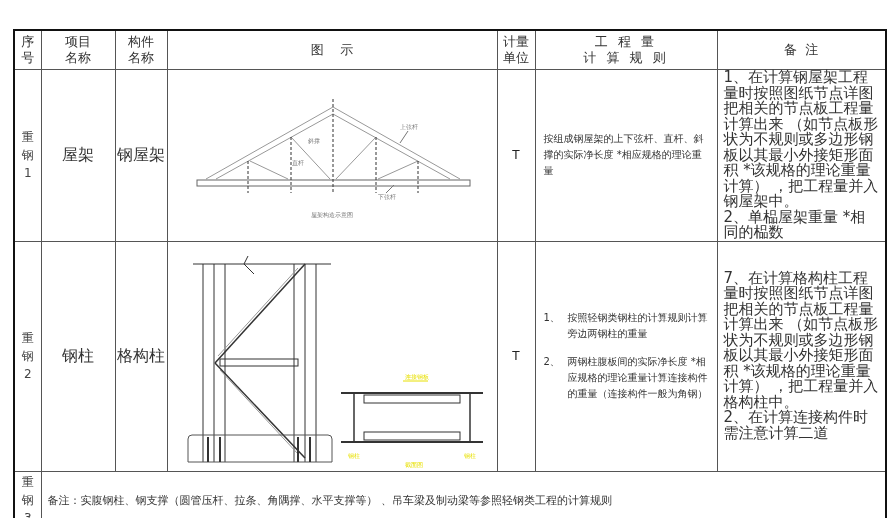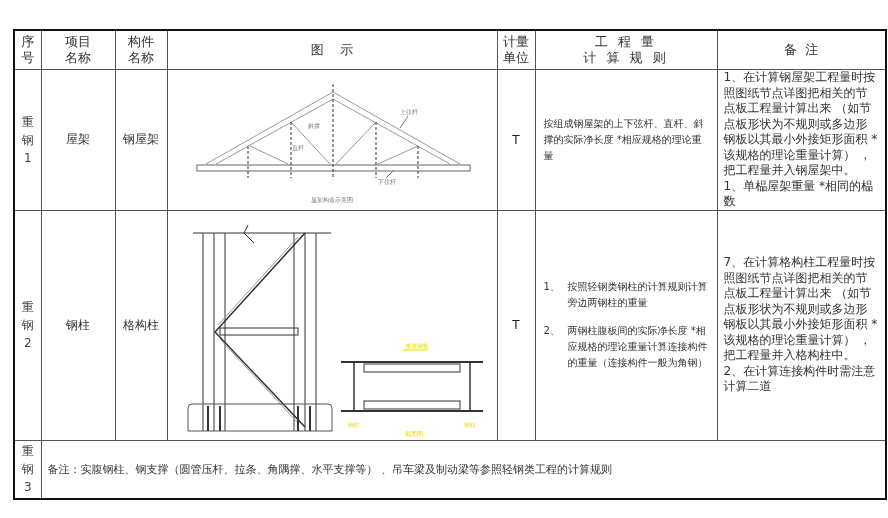--- a/index.html
+++ b/index.html
@@ -3,28 +3,28 @@
 <meta charset="utf-8">
 <style>
   html, body { margin:0; padding:0; background:#ffffff; }
   body { width:888px; height:518px; position:relative; overflow:hidden;
          font-family:"DejaVu Sans", "Liberation Sans", sans-serif; color:#222; }
   table.main { position:absolute; left:13px; top:29px; width:872px; height:465px;
                border-collapse:collapse; border:2px solid #111; table-layout:fixed; }
   table.main td { border:1px solid #555; padding:0; vertical-align:middle; text-align:center; }
   .hdr td { height:38px; font-size:13px; line-height:16px; color:#333; }
   .rowno { font-size:12px; line-height:18px; color:#444; }
-  .name { font-size:12px; color:#333; }
+  .name { font-size:16px; color:#333; }
   .unit { font-size:12px; color:#222; }
   .rule { text-align:left !important; font-size:10px; line-height:16px; padding:0 6px 0 8px !important; color:#333; }
   .rule ol { margin:0; padding:0; list-style:none; }
   .rule li { display:flex; margin-bottom:12px; }
   .rule li:last-child { margin-bottom:0; }
   .rule .num { flex:0 0 24px; }
-  .note { text-align:left !important; font-size:12px; line-height:15.5px; padding:0 6px 0 6px !important; color:#333; }
+  .note { text-align:left !important; font-size:15px; line-height:15.5px; padding:0 6px 0 6px !important; color:#333; }
   .note p { margin:0; }
   .note .gap { }
   .remark { text-align:left !important; font-size:11px; color:#333; padding-left:6px !important;margin-left:16px; }
   .fig { position:relative; }
   .fig svg { display:block; }
 </style>
 </head>
 <body>
 
 <table class="main">
@@ -99,21 +99,21 @@
         <text x="140" y="56" font-size="6" fill="#777">斜撑</text>
         <text x="124" y="78" font-size="6" fill="#777">直杆</text>
         <text x="210" y="112" font-size="6" fill="#777">下弦杆</text>
         <text x="143" y="130" font-size="6" fill="#777">屋架构造示意图</text>
       </svg>
     </td>
     <td class="unit">T</td>
     <td class="rule">按组成钢屋架的上下弦杆、直杆、斜撑的实际净长度   *相应规格的理论重量</td>
     <td class="note">
       <p>1、在计算钢屋架工程量时按照图纸节点详图把相关的节点板工程量计算出来 （如节点板形状为不规则或多边形钢板以其最小外接矩形面积  *该规格的理论重量计算） ，把工程量并入钢屋架中。</p>
-      <p>1、单榀屋架重量 *相同的榀数</p>
+      <p>2、单榀屋架重量 *相同的榀数</p>
     </td>
   </tr>
 
   <tr style="height:229px">
     <td class="rowno">
           <div>重</div>
           <div>钢</div>
           <div>2</div>
         </td>
     <td class="name">钢柱</td>

